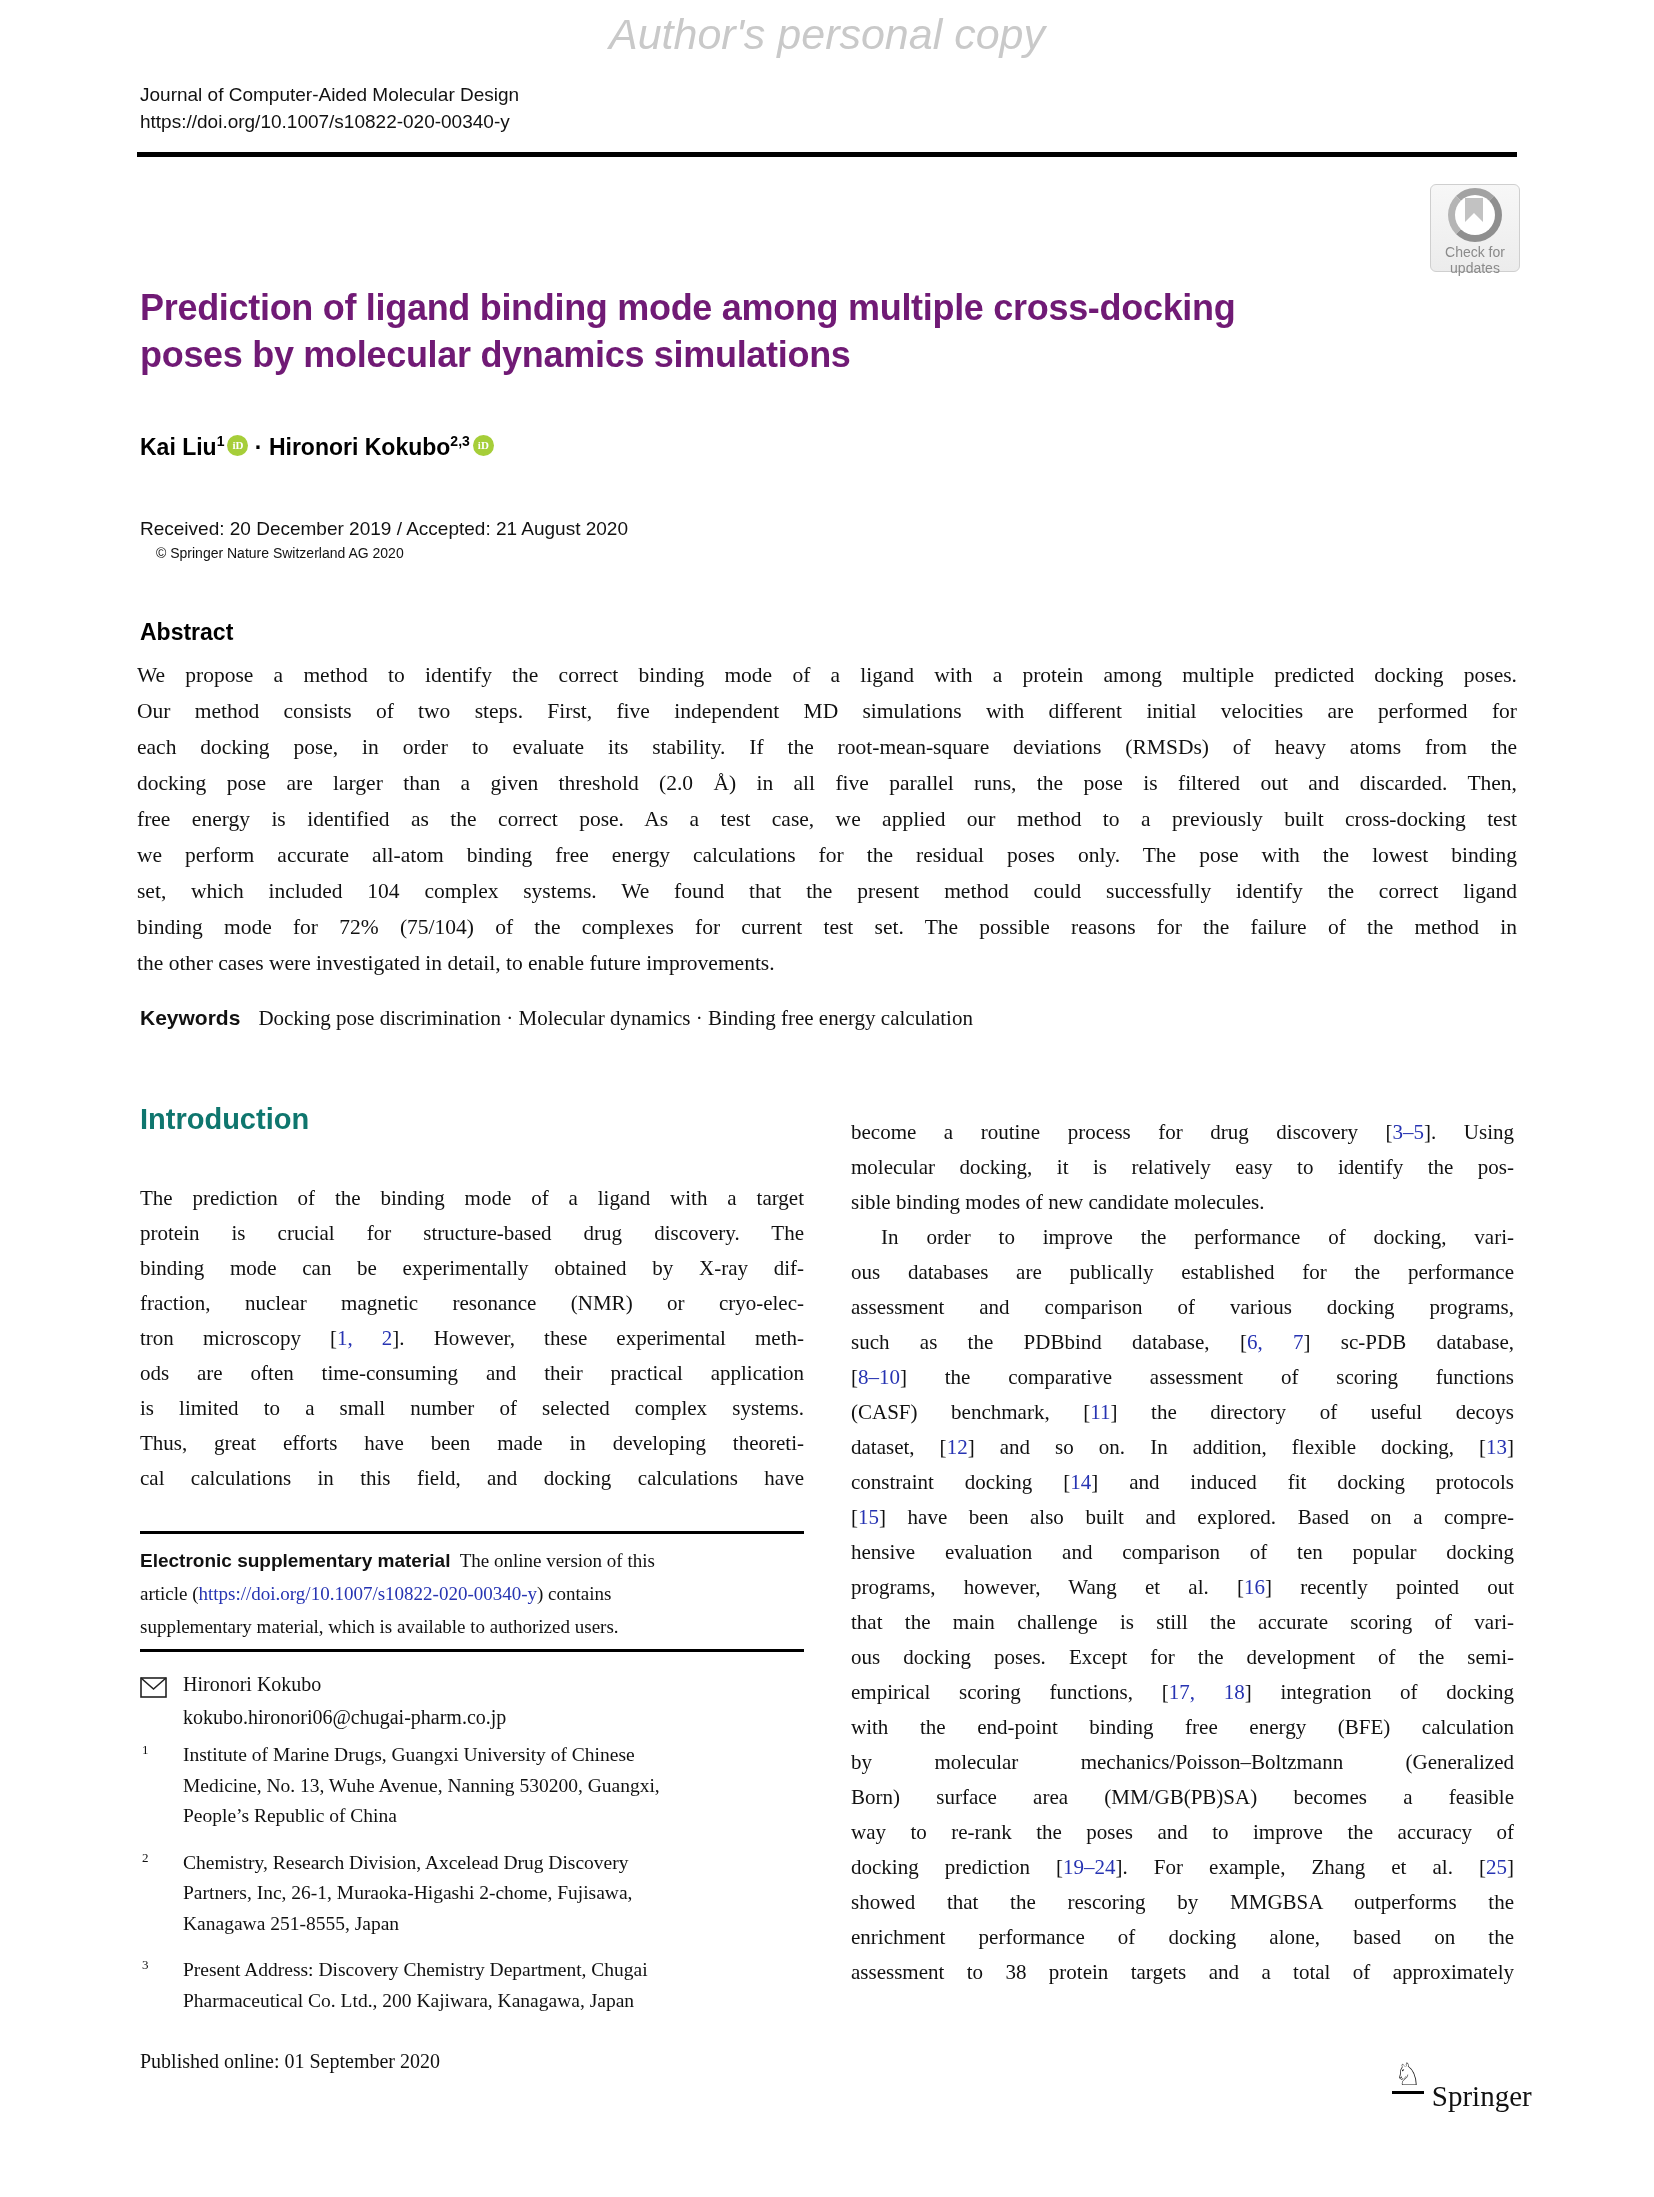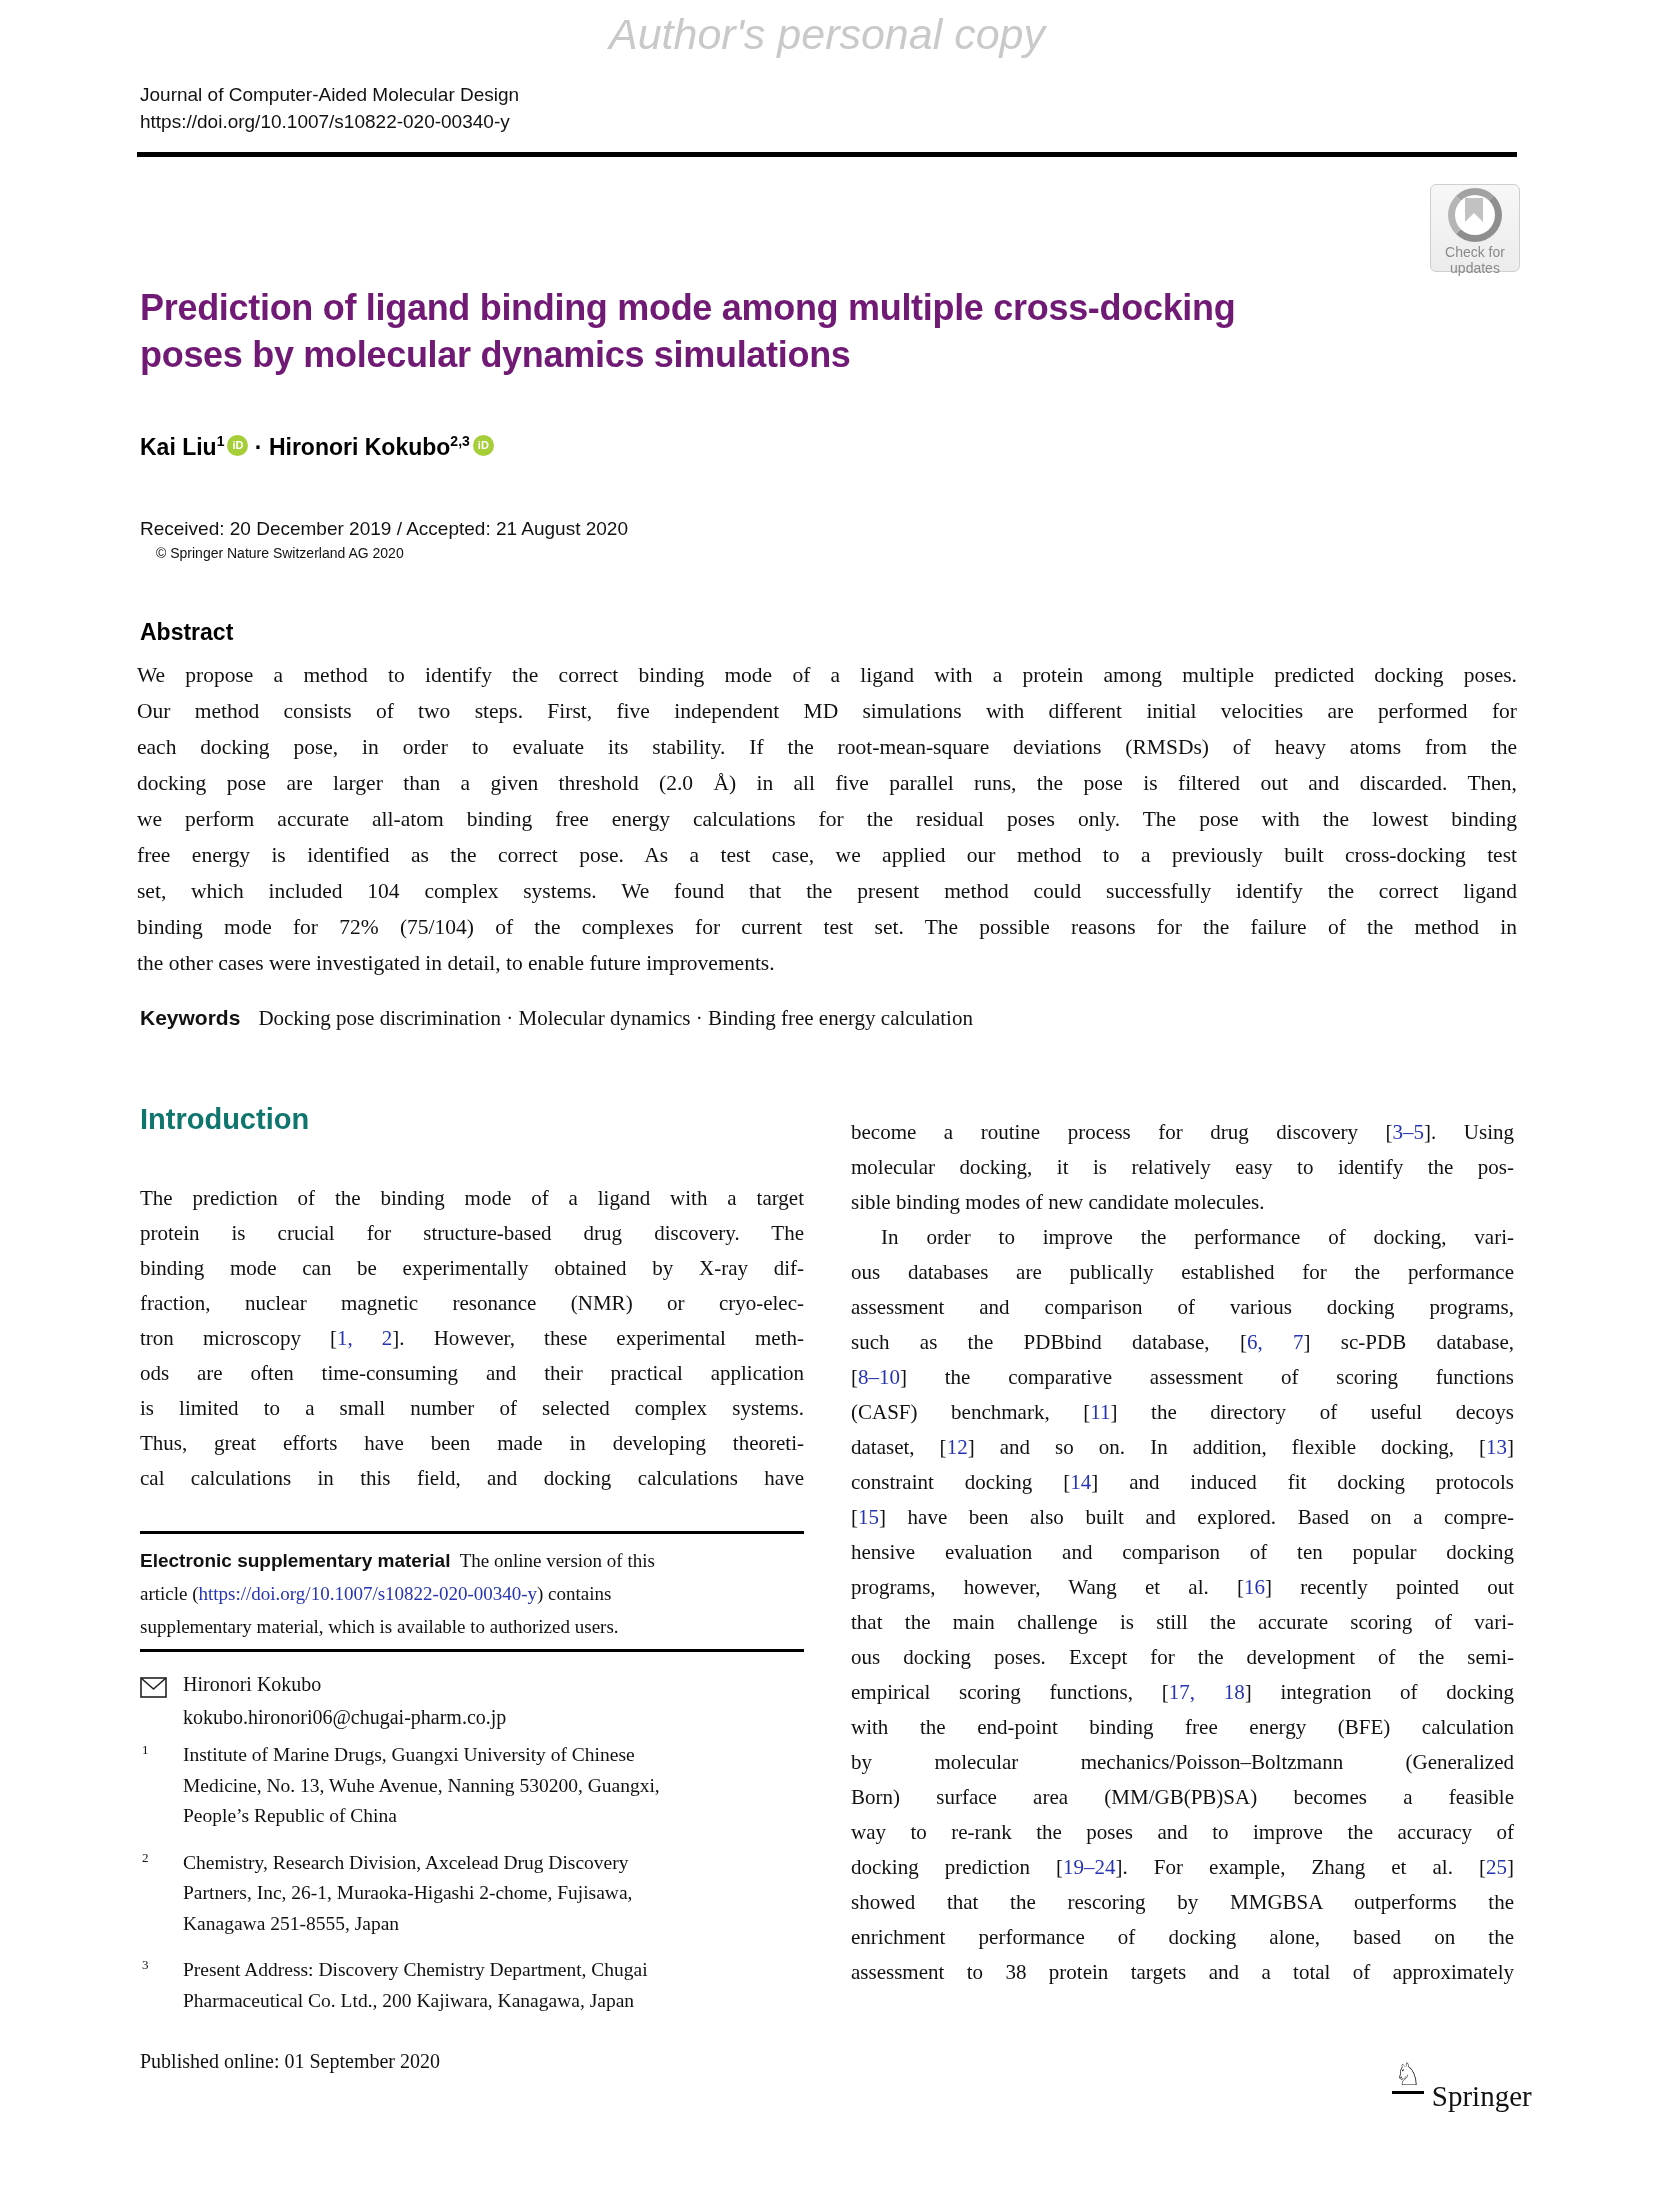--- a/index.html
+++ b/index.html
@@ -18,21 +18,21 @@
   .cfu-circle{width:40px;height:40px;border-radius:50%;border:7px solid #8f8f8f;border-left-color:#b5b5b5;
          border-top-color:#a2a2a2;background:#fff;margin:3px auto 0;position:relative;box-sizing:content-box;}
   .cfu-book{position:absolute;left:10px;top:3px;width:18px;height:24px;background:#c2c2c2;
          clip-path:polygon(0 0,100% 0,100% 100%,50% 62%,0 100%);}
   .badge-text{font-family:"Liberation Sans",sans-serif;font-size:14px;line-height:16px;color:#8a8a8a;margin-top:2px;text-align:center;}
   .title{left:140px;top:284px;width:1330px;font-family:"Liberation Sans",sans-serif;font-weight:bold;
          font-size:36px;line-height:47px;letter-spacing:-0.3px;color:#701a75;}
   .authors{left:140px;top:433px;font-family:"Liberation Sans",sans-serif;font-weight:bold;font-size:23px;color:#000;}
   .authors sup{font-size:14px;vertical-align:9px;}
   .orcid{display:inline-block;width:21px;height:21px;border-radius:50%;background:var(--orcid);color:#fff;
-         font-family:Liberation Sans, sans-serif;font-size:11px;font-weight:bold;line-height:21px;
+         font-family:Liberation Serif, serif;font-size:11px;font-weight:bold;line-height:21px;
          text-align:center;vertical-align:6px;margin-left:3px;cursor:pointer;}
   .received{left:140px;top:518px;font-size:19px;}
   .copyright{left:156px;top:545px;font-size:14px;}
   .h-abstract{left:140px;top:619px;font-family:"Liberation Sans",sans-serif;font-weight:bold;font-size:23px;color:#000;}
   .abstract-lines{left:137px;top:657px;width:1380px;font-size:21.5px;line-height:36px;}
   .jline{text-align:justify;text-align-last:justify;white-space:normal;}
   .pend{text-align-last:left;}
   .ind{text-indent:30px;}
   .ref{color:var(--link);cursor:pointer;}
   .keywords{left:140px;top:1006px;font-size:21px;}
@@ -85,22 +85,22 @@
 
   <div class="abs received sans">Received: 20 December 2019 / Accepted: 21 August 2020</div>
   <div class="abs copyright sans">© Springer Nature Switzerland AG 2020</div>
 
   <div class="abs h-abstract">Abstract</div>
   <div class="abs abstract-lines" id="abstract-lines">
       <div class="jline">We propose a method to identify the correct binding mode of a ligand with a protein among multiple predicted docking poses.</div>
       <div class="jline">Our method consists of two steps. First, five independent MD simulations with different initial velocities are performed for</div>
       <div class="jline">each docking pose, in order to evaluate its stability. If the root-mean-square deviations (RMSDs) of heavy atoms from the</div>
       <div class="jline">docking pose are larger than a given threshold (2.0 Å) in all five parallel runs, the pose is filtered out and discarded. Then,</div>
+      <div class="jline">free energy is identified as the correct pose. As a test case, we applied our method to a previously built cross-docking test</div>
       <div class="jline">we perform accurate all-atom binding free energy calculations for the residual poses only. The pose with the lowest binding</div>
-      <div class="jline">free energy is identified as the correct pose. As a test case, we applied our method to a previously built cross-docking test</div>
       <div class="jline">set, which included 104 complex systems. We found that the present method could successfully identify the correct ligand</div>
       <div class="jline">binding mode for 72% (75/104) of the complexes for current test set. The possible reasons for the failure of the method in</div>
       <div class="jline pend">the other cases were investigated in detail, to enable future improvements.</div>
     </div>
 
   <div class="abs keywords">
     <span class="kw-label">Keywords</span><span>Docking pose discrimination · Molecular dynamics · Binding free energy calculation</span>
   </div>
 
   <div class="abs h-intro">Introduction</div>

